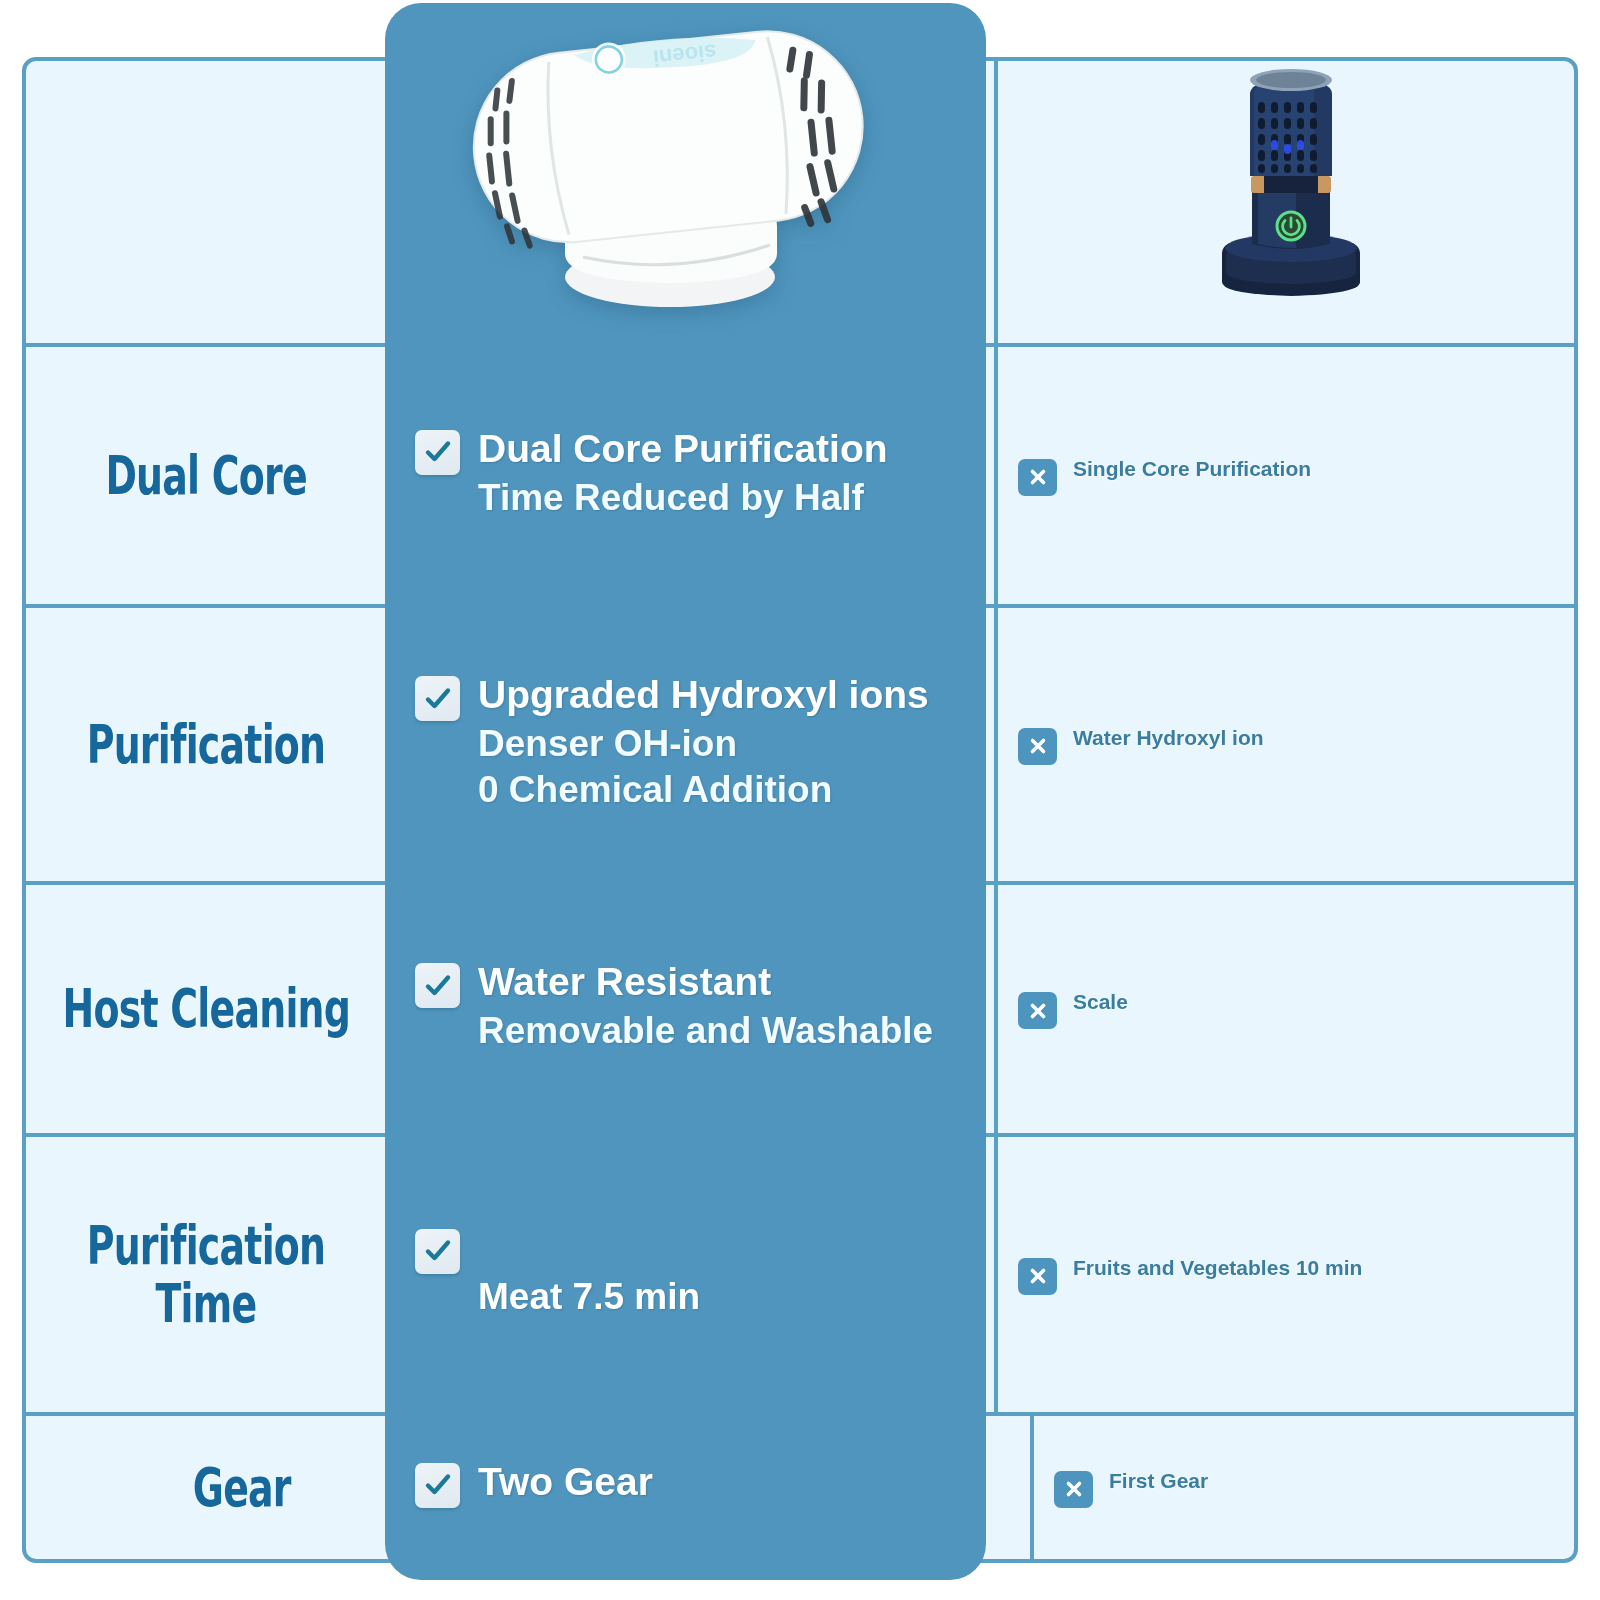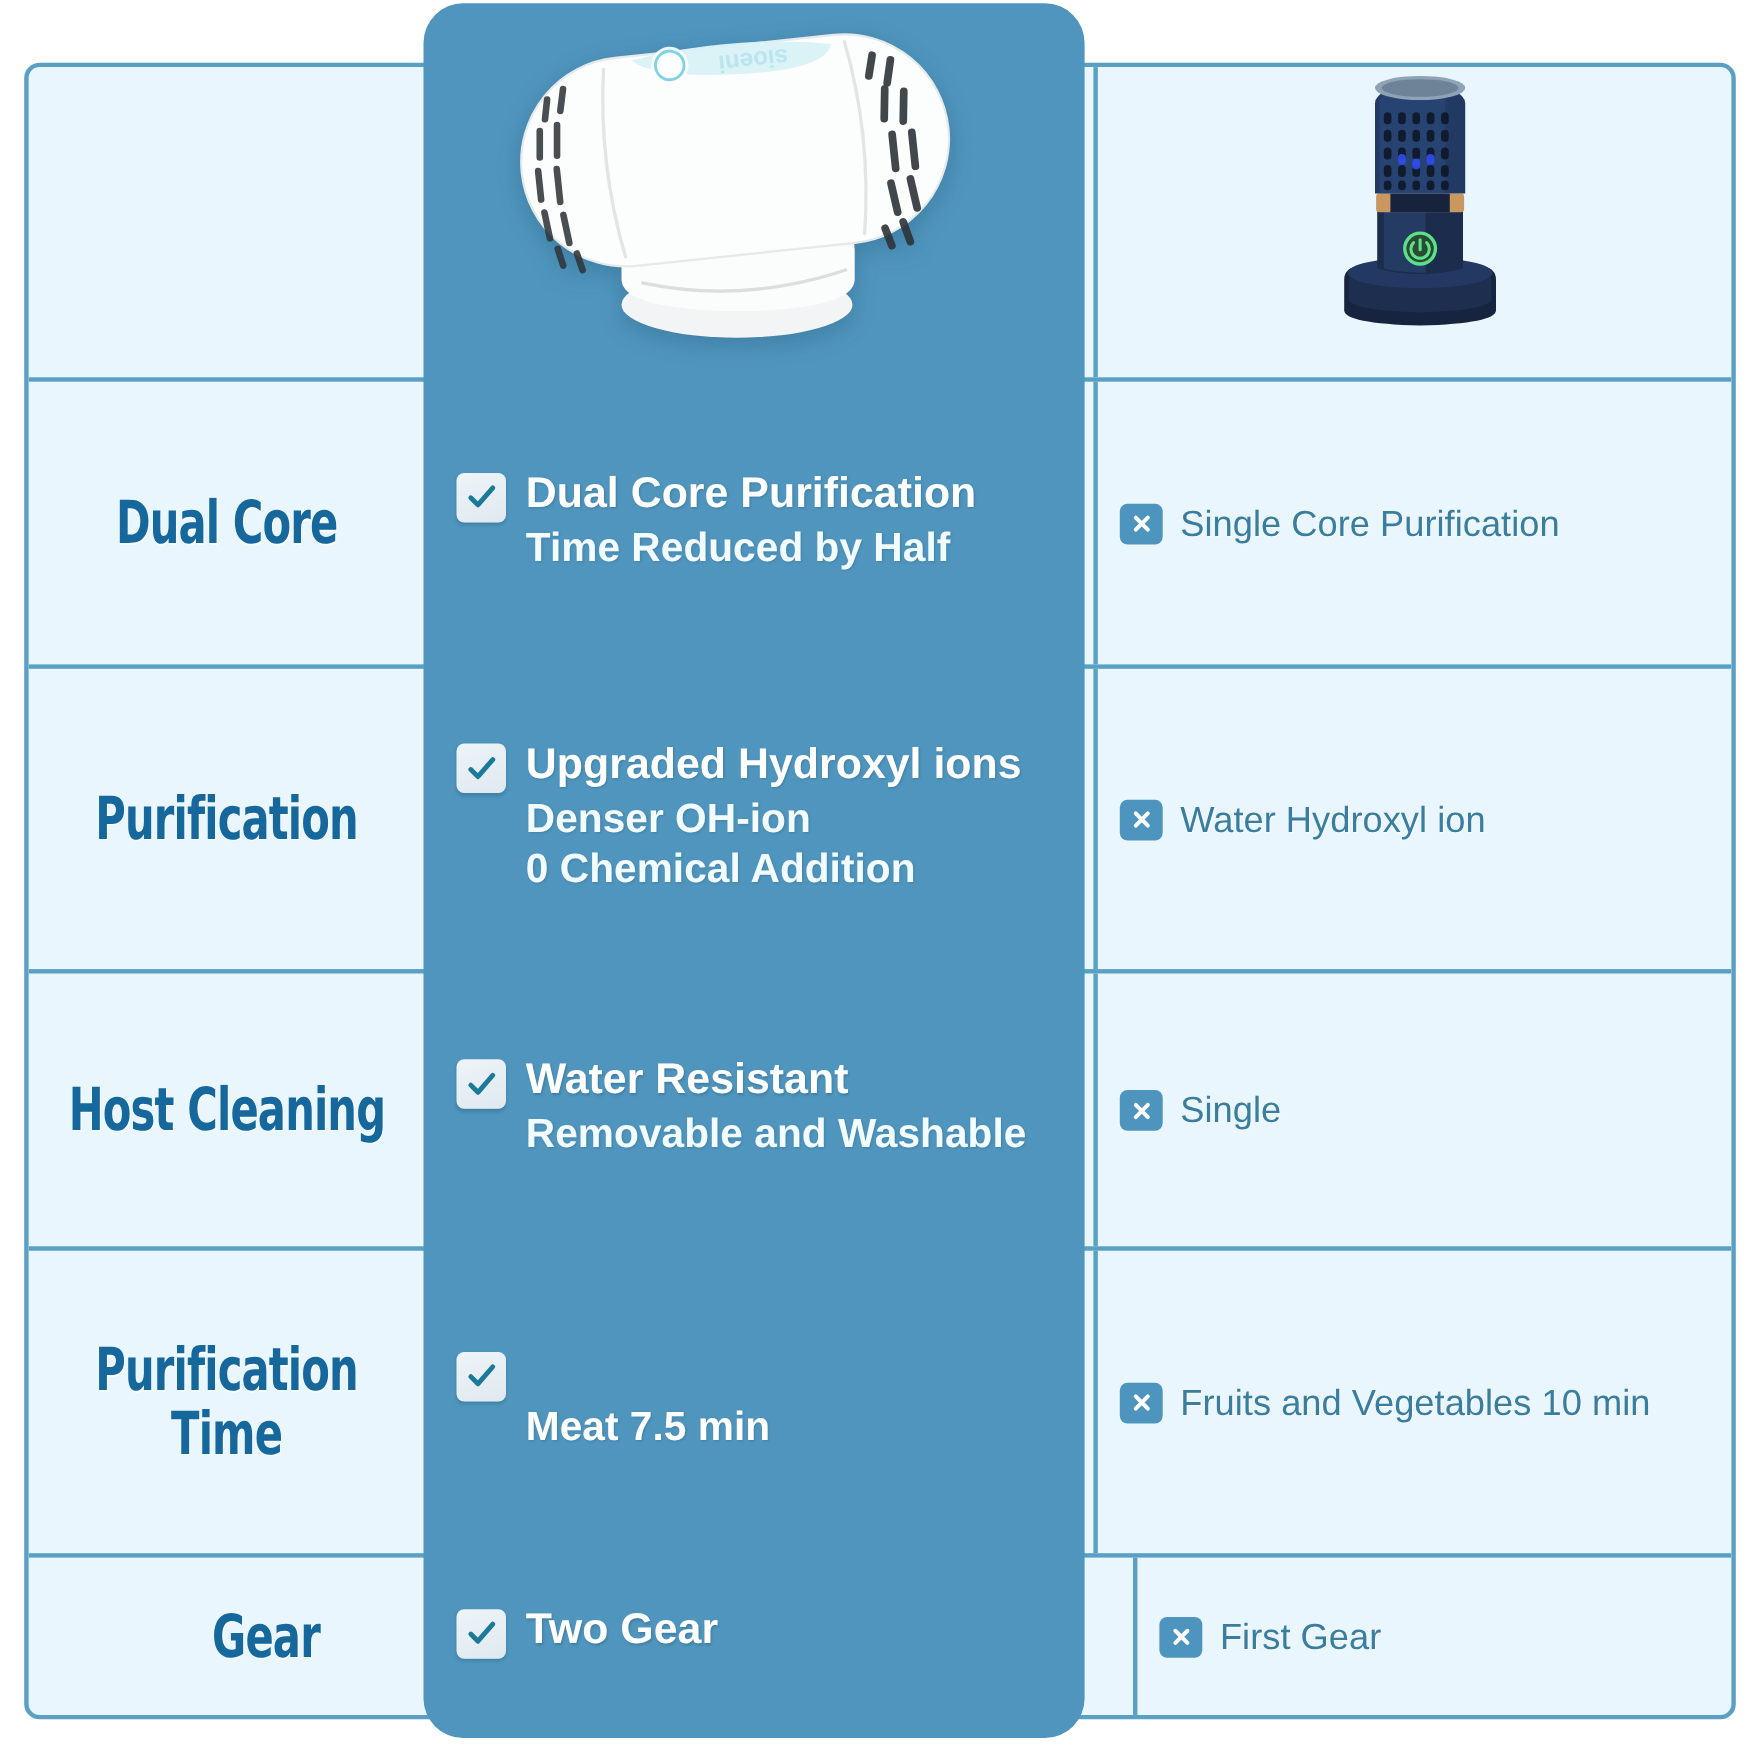--- a/index.html
+++ b/index.html
@@ -158,22 +158,22 @@
 
   
   .right-item {
     display: flex;
     align-items: flex-start;
     gap: 16px;
     width: 100%;
   }
   .right-text {
     color: #3b7d9e;
-    font-weight: normal;
-    font-size: 33px;
+    font-weight: bold;
+    font-size: 21px;
     line-height: 1.26;
     flex: 1 1 auto;
     text-shadow: 1px 1px 0 rgba(255,255,255,0.5);
   }
 
   
   .check-box-icon {
     flex: 0 0 auto;
     width: 45px;
     height: 45px;
@@ -250,21 +250,21 @@
       <div class="feature-label">Host Cleaning</div>
     </div>
     <div class="c-mid"></div>
     <div class="c-right">
       <div class="right-item">
         <span class="x-box-icon">
           <svg width="24" height="24" viewBox="0 0 24 24" aria-hidden="true">
             <path d="M6.5 6.5 L17.5 17.5 M17.5 6.5 L6.5 17.5" stroke="#ffffff" stroke-width="3.6" stroke-linecap="round"></path>
           </svg>
         </span>
-        <span class="right-text">Single</span>
+        <span class="right-text">Scale</span>
       </div>
     </div>
   </div>
 
   <div class="t-row h-r4">
     <div class="c-feature">
       <div class="feature-label two-line">
         <span>Purification</span><br>
         <span>Time</span>
       </div>

